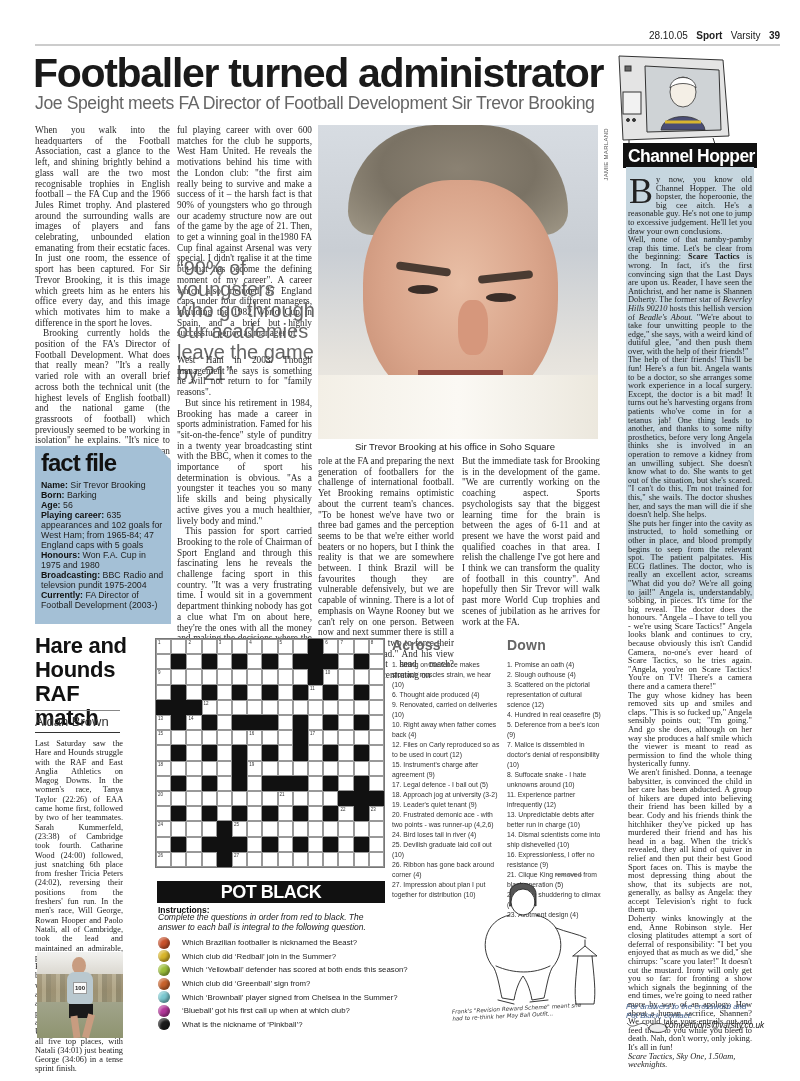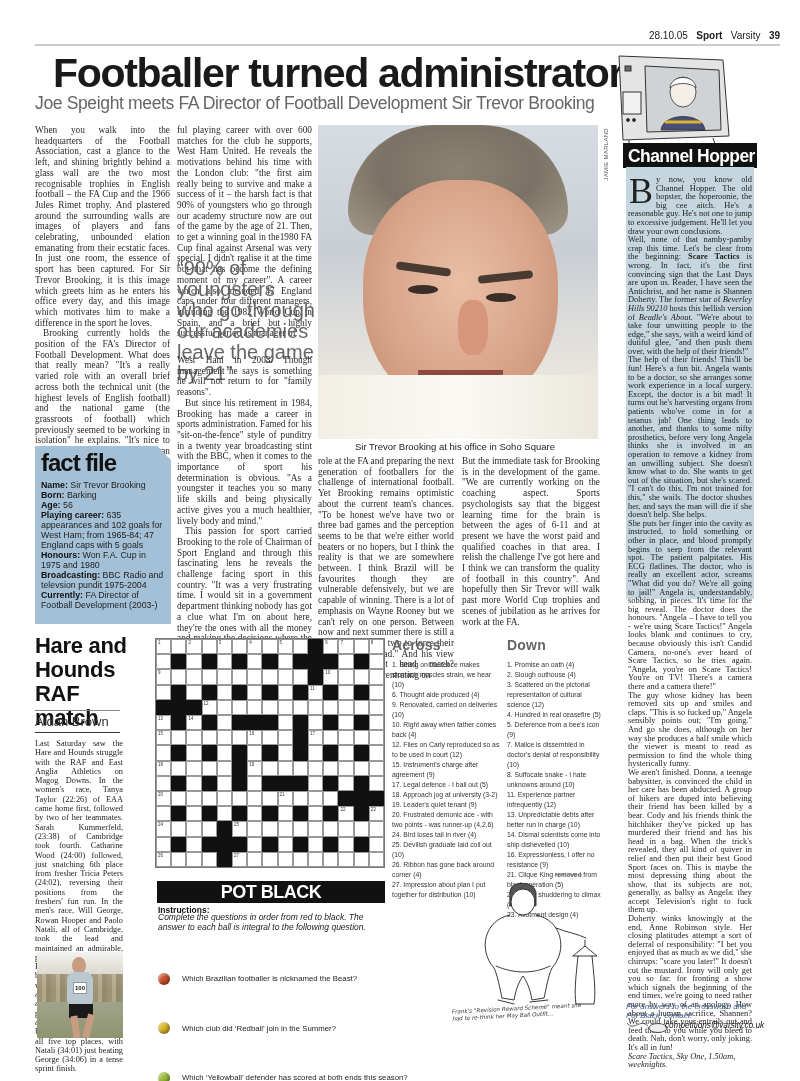--- a/index.html
+++ b/index.html
@@ -4,21 +4,21 @@
 <style>
   * { box-sizing: border-box; margin: 0; padding: 0; }
   html, body { width: 800px; height: 1081px; background: #fff; overflow: hidden; }
   body { position: relative; font-family: "DejaVu Serif", serif; color: #222; }
   .abs { position: absolute; }
 
   #folio { left: 600px; top: 30px; width: 180px; text-align: right; font-size: 10px; font-family: "Liberation Sans", sans-serif; color: #222; }
   #folio b { font-weight: bold; }
   #folio-rule { left: 35px; top: 44px; width: 745px; height: 2px; background: #ccc; }
 
-  #headline { left: 33px; top: 50px; font-family: "Liberation Sans", sans-serif; font-weight: bold; font-size: 41px; letter-spacing: -1.3px; color: #1a1a1a; white-space: nowrap; margin-left: 20px; }
+  #headline { left: 33px; top: 50px; font-family: "Liberation Sans", sans-serif; font-weight: bold; font-size: 41px; letter-spacing: -1.3px; color: #1a1a1a; white-space: nowrap; }
   #standfirst { left: 35px; top: 93px; font-family: "Liberation Sans", sans-serif; font-size: 17.6px; color: #666; letter-spacing: -0.4px; white-space: nowrap; }
 
   .col { font-family: "Liberation Serif", serif; font-size: 9.3px; line-height: 10.7px; text-align: justify; color: #2a2a2a; }
   .col p { text-indent: 0; }
   .col p + p { text-indent: 8px; }
   #col1 { left: 35px; top: 125px; width: 135px; }
   #col2 { left: 177px; top: 125px; width: 135px; }
   #col2b { left: 177px; top: 355px; width: 135px; }
   #col3 { left: 318px; top: 456px; width: 136px; }
   #col4 { left: 462px; top: 456px; width: 138px; }
@@ -66,21 +66,21 @@
   #clues-across { left: 392px; width: 108px; }
   #clues-down { left: 507px; width: 95px; }
   .clues h3 { font-size: 14px; font-weight: bold; color: #666; margin-bottom: 7px; letter-spacing: 0.2px; }
   .clues li { list-style: none; font-size: 6.8px; line-height: 10px; color: #333; }
   #setter { left: 555px; top: 872px; font-family: "Liberation Sans", sans-serif; font-size: 4px; color: #666; }
 
   #potblack-bar { left: 157px; top: 881px; width: 228px; height: 22px; background: #111; color: #fff; text-align: center; font-family: "Liberation Sans", sans-serif; font-weight: bold; font-size: 18px; line-height: 23px; letter-spacing: -0.5px; }
   #pb-instr-title { left: 158px; top: 905px; font-family: "Liberation Sans", sans-serif; font-weight: bold; font-size: 8.5px; color: #111; }
   #pb-instr { left: 158px; top: 913px; width: 235px; font-family: "Liberation Sans", sans-serif; font-size: 8.5px; line-height: 9.5px; color: #222; font-style: italic; }
   #pb-list { left: 158px; top: 936px; width: 240px; }
-  .pb-item { position: relative; height: 13.6px; display: flex; align-items: center; margin-top: 36px; }
+  .pb-item { position: relative; height: 13.6px; display: flex; align-items: center; }
   .ball { width: 12px; height: 12px; border-radius: 50%; margin-right: 12px; flex: none; box-shadow: inset -2px -2px 3px rgba(0,0,0,.35), inset 2px 2px 2px rgba(255,255,255,.35); }
   .pb-q { font-family: "Liberation Sans", sans-serif; font-size: 7.8px; color: #222; white-space: nowrap; }
 
   #cartoon { left: 470px; top: 880px; width: 128px; height: 140px; }
   #cartoon-caption { left: 452px; top: 1005px; width: 140px; font-family: "DejaVu Sans", sans-serif; font-style: italic; font-size: 5.6px; line-height: 6.6px; color: #333; transform: rotate(-3deg); }
 
   #tv-illus { left: 615px; top: 52px; width: 116px; height: 100px; }
   #channel-hopper-bar { left: 623px; top: 143px; width: 134px; height: 25px; background: #111; color: #fff; font-family: "Liberation Sans", sans-serif; font-weight: bold; font-size: 17.5px; line-height: 26px; padding-left: 5px; letter-spacing: -0.6px; }
   #ch-box { left: 626px; top: 167px; width: 128px; height: 432px; background: #c6d6df; }
   #ch-body { left: 628px; top: 176px; width: 124px; font-family: "Liberation Serif", serif; font-size: 8.4px; line-height: 8.6px; text-align: justify; color: #222; }

